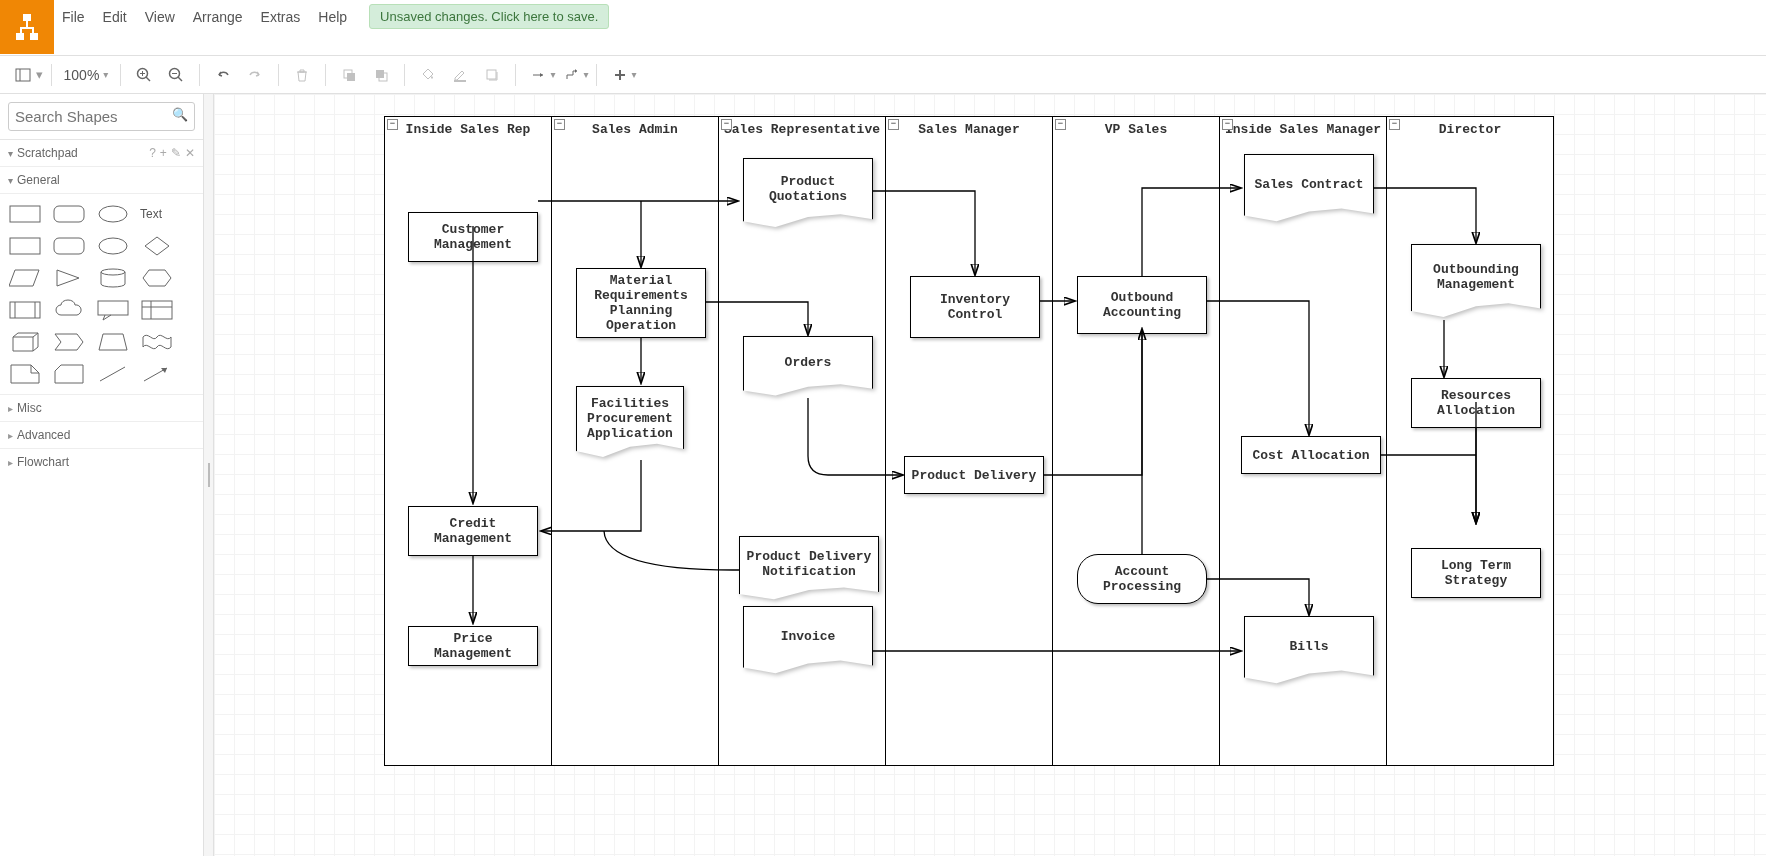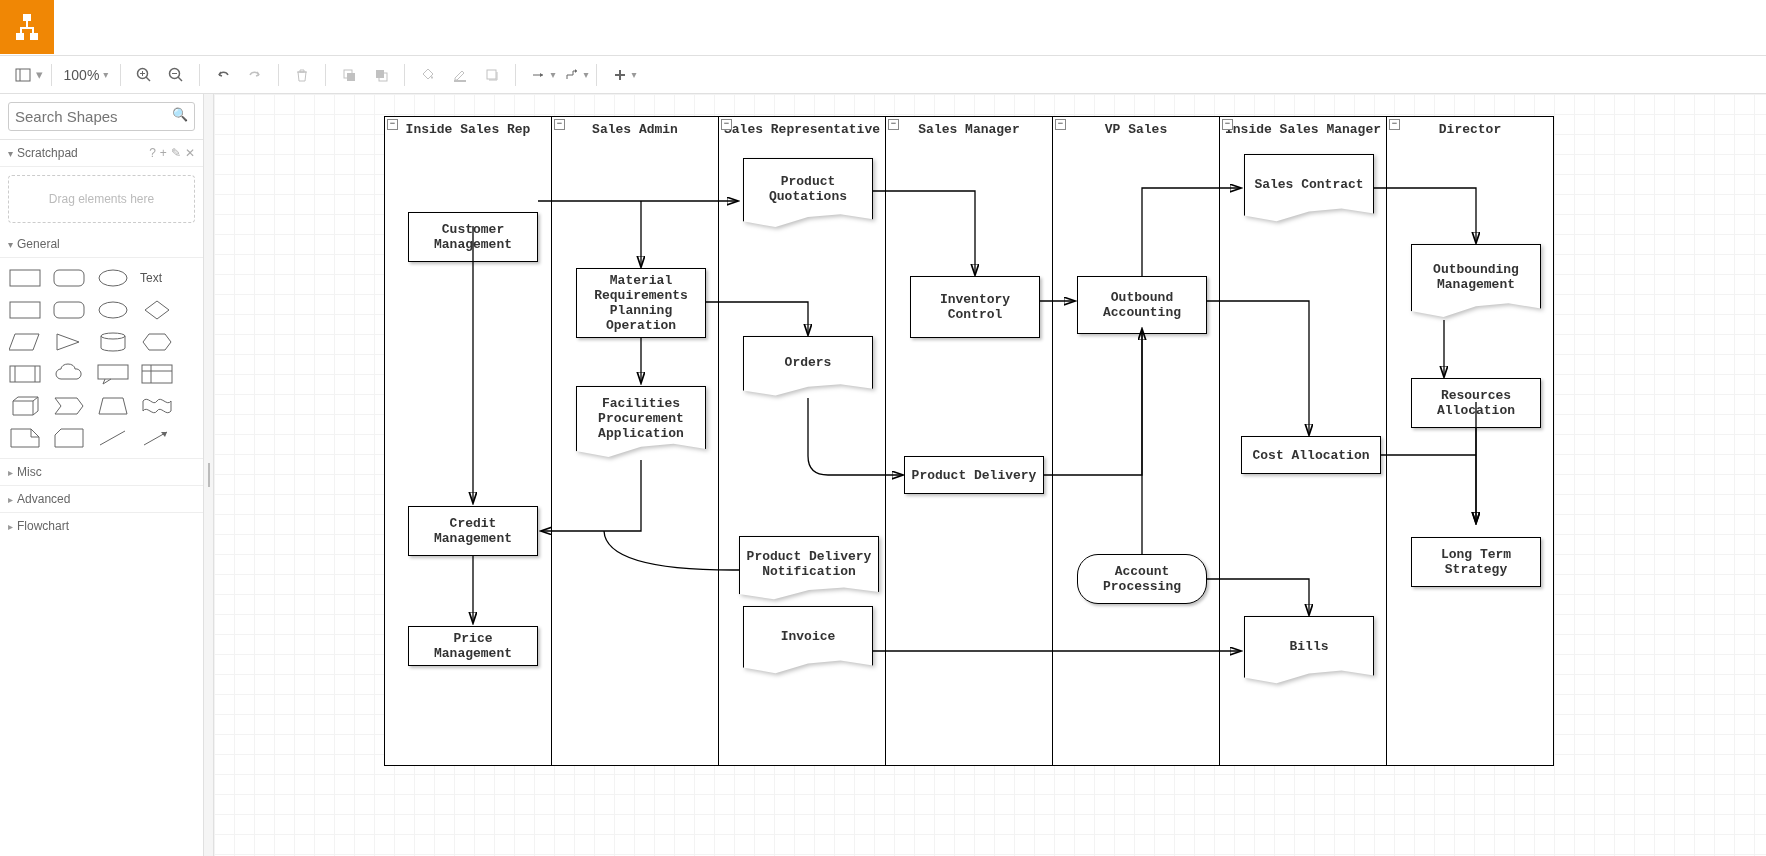--- a/index.html
+++ b/index.html
@@ -69,20 +69,29 @@
 </head>
 <body>
 
 <div class="header">
   <div class="logo">
     <svg viewBox="0 0 30 30">
         <path fill="#fff" d="M11 2h8v7h-8zM4 21h8v7H4zM18 21h8v7h-8zM14 9v6h-6v6h2v-4h10v4h2v-6h-6V9z"></path>
       </svg>
   </div>
   <div class="header-main">
+    <div class="menubar">
+      <span class="menu-item">File</span>
+      <span class="menu-item">Edit</span>
+      <span class="menu-item">View</span>
+      <span class="menu-item">Arrange</span>
+      <span class="menu-item">Extras</span>
+      <span class="menu-item">Help</span>
+      <span class="save-msg">Unsaved changes. Click here to save.</span>
+    </div>
   </div>
 </div>
 
 <div class="toolbar">
   <div class="tool-btn">
       <svg viewBox="0 0 16 16">
         <rect x="1" y="2" width="14" height="12" fill="none" stroke="#666"></rect>
         <line x1="5" y1="2" x2="5" y2="14" stroke="#666"></line>
       </svg>
     </div>
@@ -192,21 +201,20 @@
     </div>
     <div class="panel-title">
       <span><span class="caret">▾</span><span>Scratchpad</span></span>
       <span class="tools">
         <span>?</span>
         <span>+</span>
         <span>✎</span>
         <span>✕</span>
       </span>
     </div>
-    <div class="scratchpad-drop">Drag elements here</div>
     <div class="panel-title">
       <span><span class="caret">▾</span><span>General</span></span>
     </div>
     <div class="shapes-grid">
       <div class="shape">
           <svg>
             <rect x="1" y="3" width="30" height="16" fill="none" stroke="#666"></rect>
           </svg>
         </div>
       <div class="shape">
@@ -356,40 +364,40 @@
             <div class="lane-body" style="left: 835px; width: 168px;"></div>
             <div class="lane-header" style="left: 1002px; width: 168px;">Director<div class="collapse-box">−</div></div>
             <div class="lane-body" style="left: 1002px; width: 168px;"></div>
           </div>
 
         <div class="node-rect" style="left:24px;top:60px;width:130px;height:50px;margin-top:36px;">Customer Management</div>
         <div class="node-rect" style="left:24px;top:390px;width:130px;height:50px;">Credit Management</div>
         <div class="node-rect" style="left:24px;top:510px;width:130px;height:40px;">Price Management</div>
 
         <div class="node-rect" style="left:192px;top:152px;width:130px;height:70px;">Material Requirements Planning Operation</div>
-        <div class="node-paper" style="left:192px;top:270px;width:130px;height:74px;">Facilities Procurement Application</div>
+        <div class="node-paper" style="left:192px;top:270px;width:108px;height:74px;">Facilities Procurement Application</div>
 
         <div class="node-paper" style="left:359px;top:42px;width:130px;height:72px;">Product Quotations</div>
         <div class="node-paper" style="left:359px;top:220px;width:130px;height:62px;">Orders</div>
         <div class="node-paper" style="left:355px;top:420px;width:140px;height:66px;">Product Delivery Notification</div>
         <div class="node-paper" style="left:359px;top:490px;width:130px;height:70px;">Invoice</div>
 
         <div class="node-rect" style="left:526px;top:160px;width:130px;height:62px;">Inventory Control</div>
         <div class="node-rect" style="left:520px;top:340px;width:140px;height:38px;">Product Delivery</div>
 
         <div class="node-rect" style="left:693px;top:160px;width:130px;height:58px;">Outbound Accounting</div>
         <div class="node-rect" style="left:693px;top:438px;width:130px;height:50px;border-radius:21px;">Account Processing</div>
 
         <div class="node-paper" style="left:860px;top:38px;width:130px;height:70px;">Sales Contract</div>
         <div class="node-rect" style="left:857px;top:320px;width:140px;height:38px;">Cost Allocation</div>
         <div class="node-paper" style="left:860px;top:500px;width:130px;height:70px;">Bills</div>
 
         <div class="node-paper" style="left:1027px;top:128px;width:130px;height:76px;">Outbounding Management</div>
         <div class="node-rect" style="left:1027px;top:262px;width:130px;height:50px;">Resources Allocation</div>
-        <div class="node-rect" style="left:1027px;top:421px;width:130px;height:50px;">Long Term Strategy</div>
+        <div class="node-rect" style="left:1027px;top:432px;width:130px;height:50px;">Long Term Strategy</div>
 
         <svg class="edges" width="1200" height="700">
           <defs>
               <marker id="ah" markerWidth="10" markerHeight="10" refX="8" refY="3" orient="auto">
                 <path d="M0,0 L0,6 L9,3 z" class="arrowhead"></path>
               </marker>
             </defs>
 
           <path d="M154 85 H 353" marker-end="url(#ah)"></path>
 

